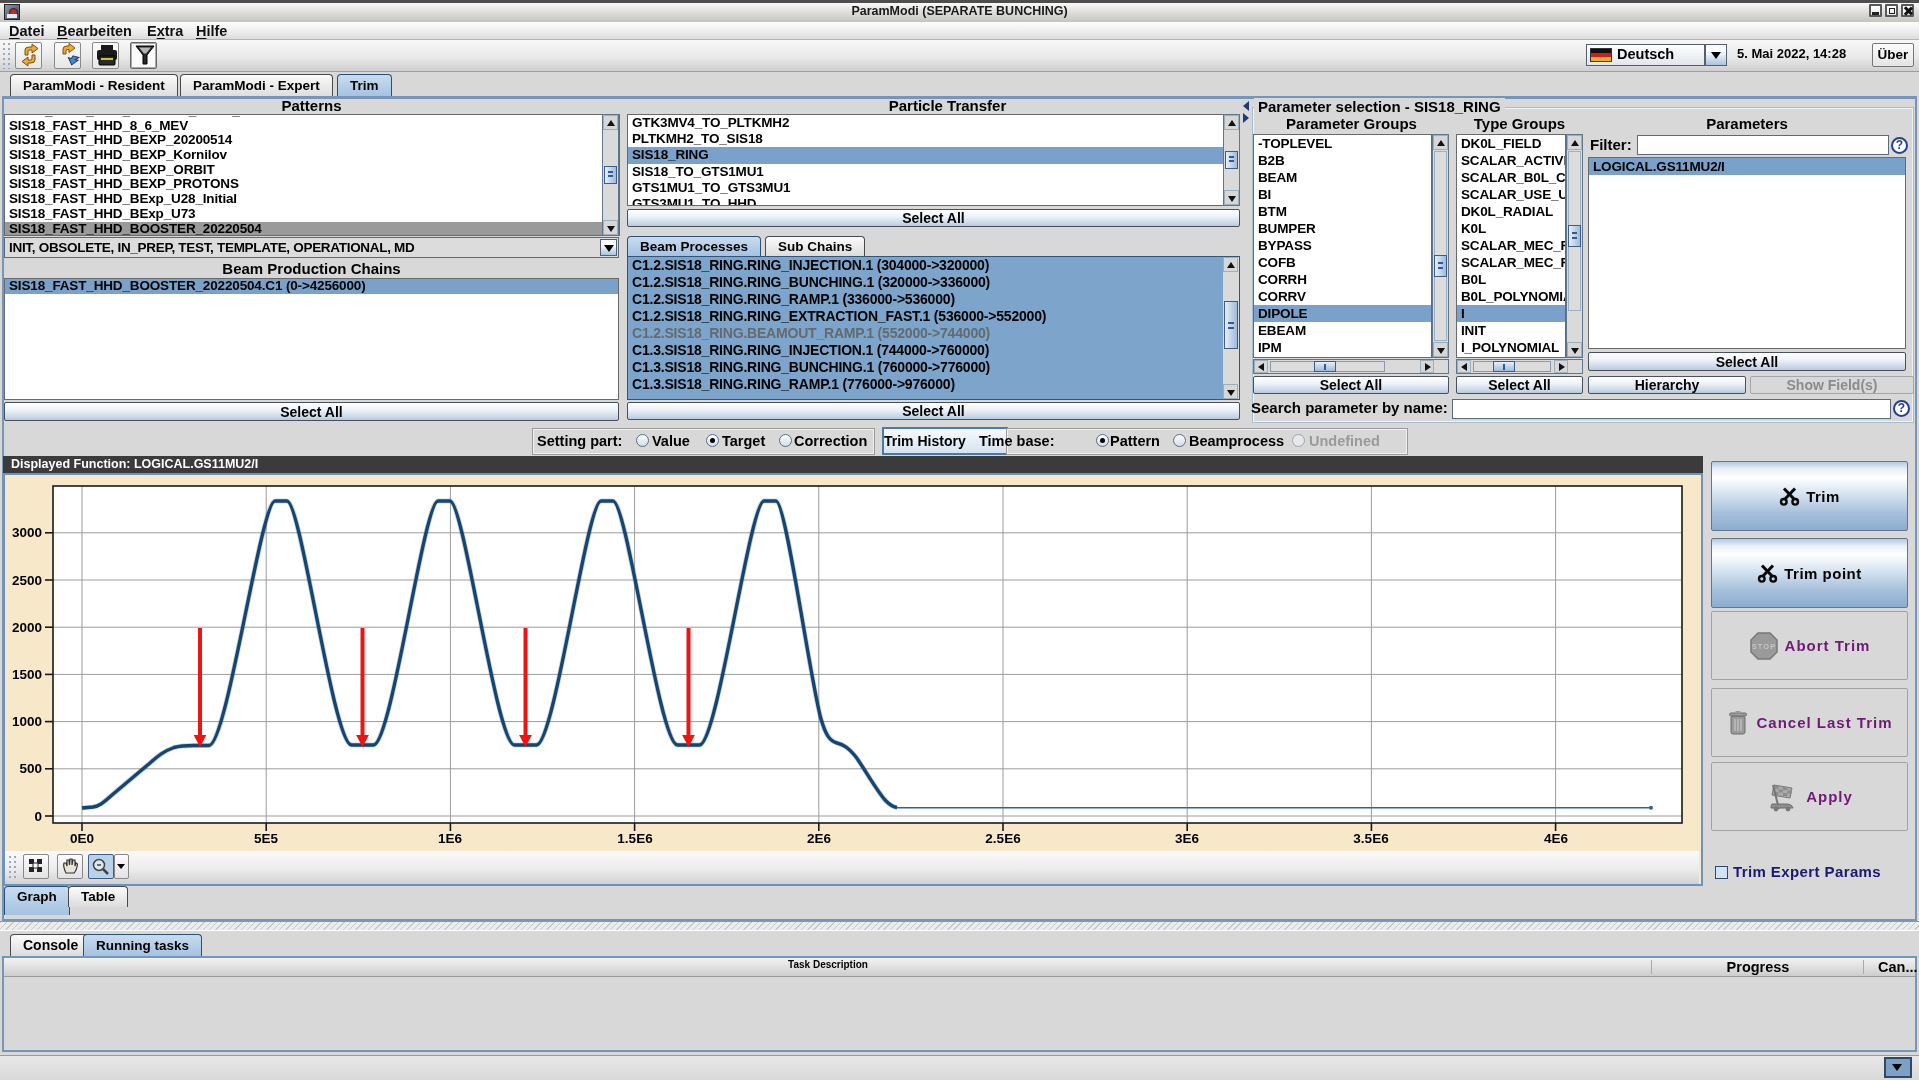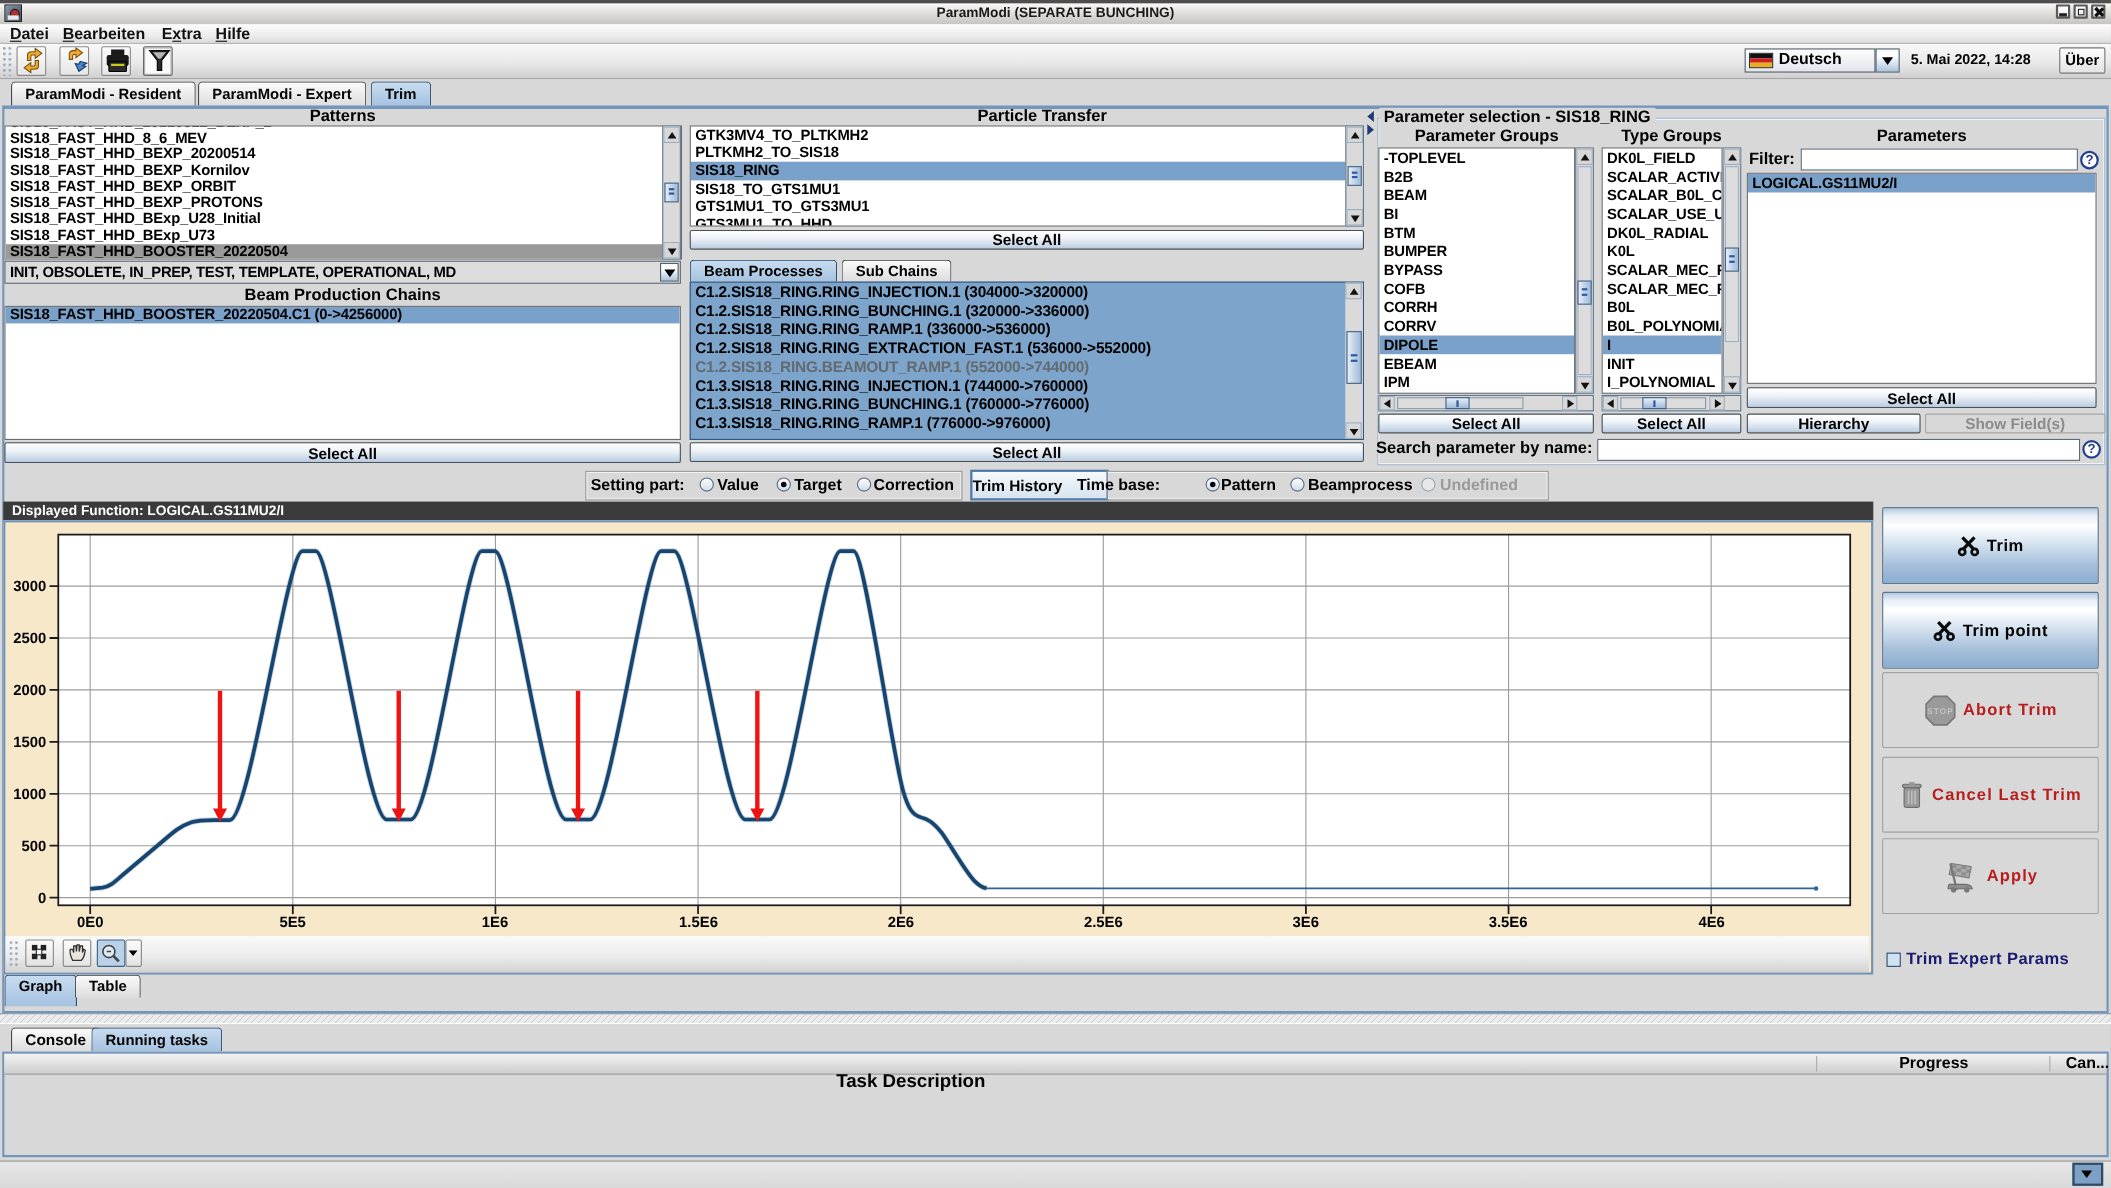--- a/index.html
+++ b/index.html
@@ -76,21 +76,21 @@
 .tfield{background:#fff;border:1px solid #5c6a7a;box-sizing:border-box;}
 .bprow{height:17px;line-height:17px;font-size:14px;padding-left:4px;
   white-space:nowrap;overflow:hidden;color:#636a70;letter-spacing:-0.2px;}
 .bprow.bk{color:#000;}
 .prow{height:17px;line-height:17px;font-size:13.5px;padding-left:4px;
   white-space:nowrap;overflow:hidden;letter-spacing:-0.15px;}
 .bluebtn{background:linear-gradient(180deg,#b3c9e0 0%,#e8eff7 10%,#ffffff 23%,#d6e3f0 47%,#a7c0db 75%,#8badd0 100%);
   border:1px solid #62778c;border-radius:2px;box-sizing:border-box;
   text-align:center;font-size:15px;letter-spacing:0.5px;display:flex;align-items:center;justify-content:center;}
 .graybtn{background:#d8d8d8;border:1px solid #a2a2a2;border-radius:2px;box-sizing:border-box;
-  text-align:center;font-size:15px;color:#b91c1c;display:flex;align-items:center;justify-content:center;
+  text-align:center;font-size:15px;color:#701a75;display:flex;align-items:center;justify-content:center;
   letter-spacing:1px;}
 </style>
 </head>
 <body>
 <div id="app">
 
 <div class="abs" id="titlebar"></div>
 <div class="abs" style="left:4px;top:4px;width:16px;height:16px;background:linear-gradient(135deg,#8898a8,#3a4a5e);border:1px solid #222;box-sizing:border-box;">
  <div class="abs" style="left:4px;top:3px;width:7px;height:7px;border-radius:50%;background:#b03030;border:1px solid #301818;"></div>
  <div class="abs" style="left:2px;top:9px;width:10px;height:4px;background:#e8e8ee;"></div>
@@ -559,21 +559,21 @@
  <span style="margin-left:6px;">Apply</span>
 </div>
 <div class="abs" style="left:1715px;top:866px;width:13px;height:13px;background:#cfe3f5;border:1.5px solid #31486a;box-sizing:border-box;"></div>
 <div class="abs" style="left:1733px;top:863px;font-size:15px;letter-spacing:0.4px;color:#191970;">Trim Expert Params</div>
 
 <div class="abs" style="left:0px;top:921px;width:1919px;height:10px;background:repeating-linear-gradient(135deg,#c9c9c9 0 1px,#ececec 1px 4.5px);border-top:1px solid #8a9aaa;border-bottom:1px solid #fff;box-sizing:border-box;"></div>
 <div class="abs tab" style="left:10px;top:934px;height:22px;line-height:21px;font-size:14px;">Console</div>
 <div class="abs tab tabactive" style="left:83px;top:934px;height:22px;line-height:21px;font-size:13.5px;">Running tasks</div>
 <div class="abs" style="left:2px;top:956px;width:1915px;height:96px;border:2px solid #7596bc;background:#d8d8d8;box-sizing:border-box;"></div>
 <div class="abs" style="left:4px;top:958px;width:1911px;height:19px;background:linear-gradient(#f2f2f2,#e4e4e4 40%,#cdcdcd);border-bottom:1px solid #9a9a9a;box-sizing:border-box;">
- <div class="abs ctr" style="left:0;top:15px;width:1648px;font-size:17px;">Task Description</div>
+ <div class="abs ctr" style="left:0;top:1px;width:1648px;font-size:10px;">Task Description</div>
  <div class="abs ctr" style="left:1648px;top:1px;width:212px;font-size:14.5px;">Progress</div>
  <div class="abs" style="left:1874px;top:1px;font-size:14.5px;">Can...</div>
  <div class="abs" style="left:1647px;top:2px;width:1px;height:14px;background:#aaa;"></div>
  <div class="abs" style="left:1859px;top:2px;width:1px;height:14px;background:#aaa;"></div>
 </div>
 <div class="abs" style="left:0px;top:1055px;width:1919px;height:25px;background:linear-gradient(#e8e8e8,#d8d8d8);border-top:1px solid #9a9a9a;box-sizing:border-box;"></div>
 <div class="abs" style="left:1884px;top:1057px;width:28px;height:21px;background:#7da0c4;border:2px solid #2e4a66;box-sizing:border-box;">
  <div class="tri-d" style="position:absolute;left:6px;top:5px;"></div>
 </div>
 </div>

